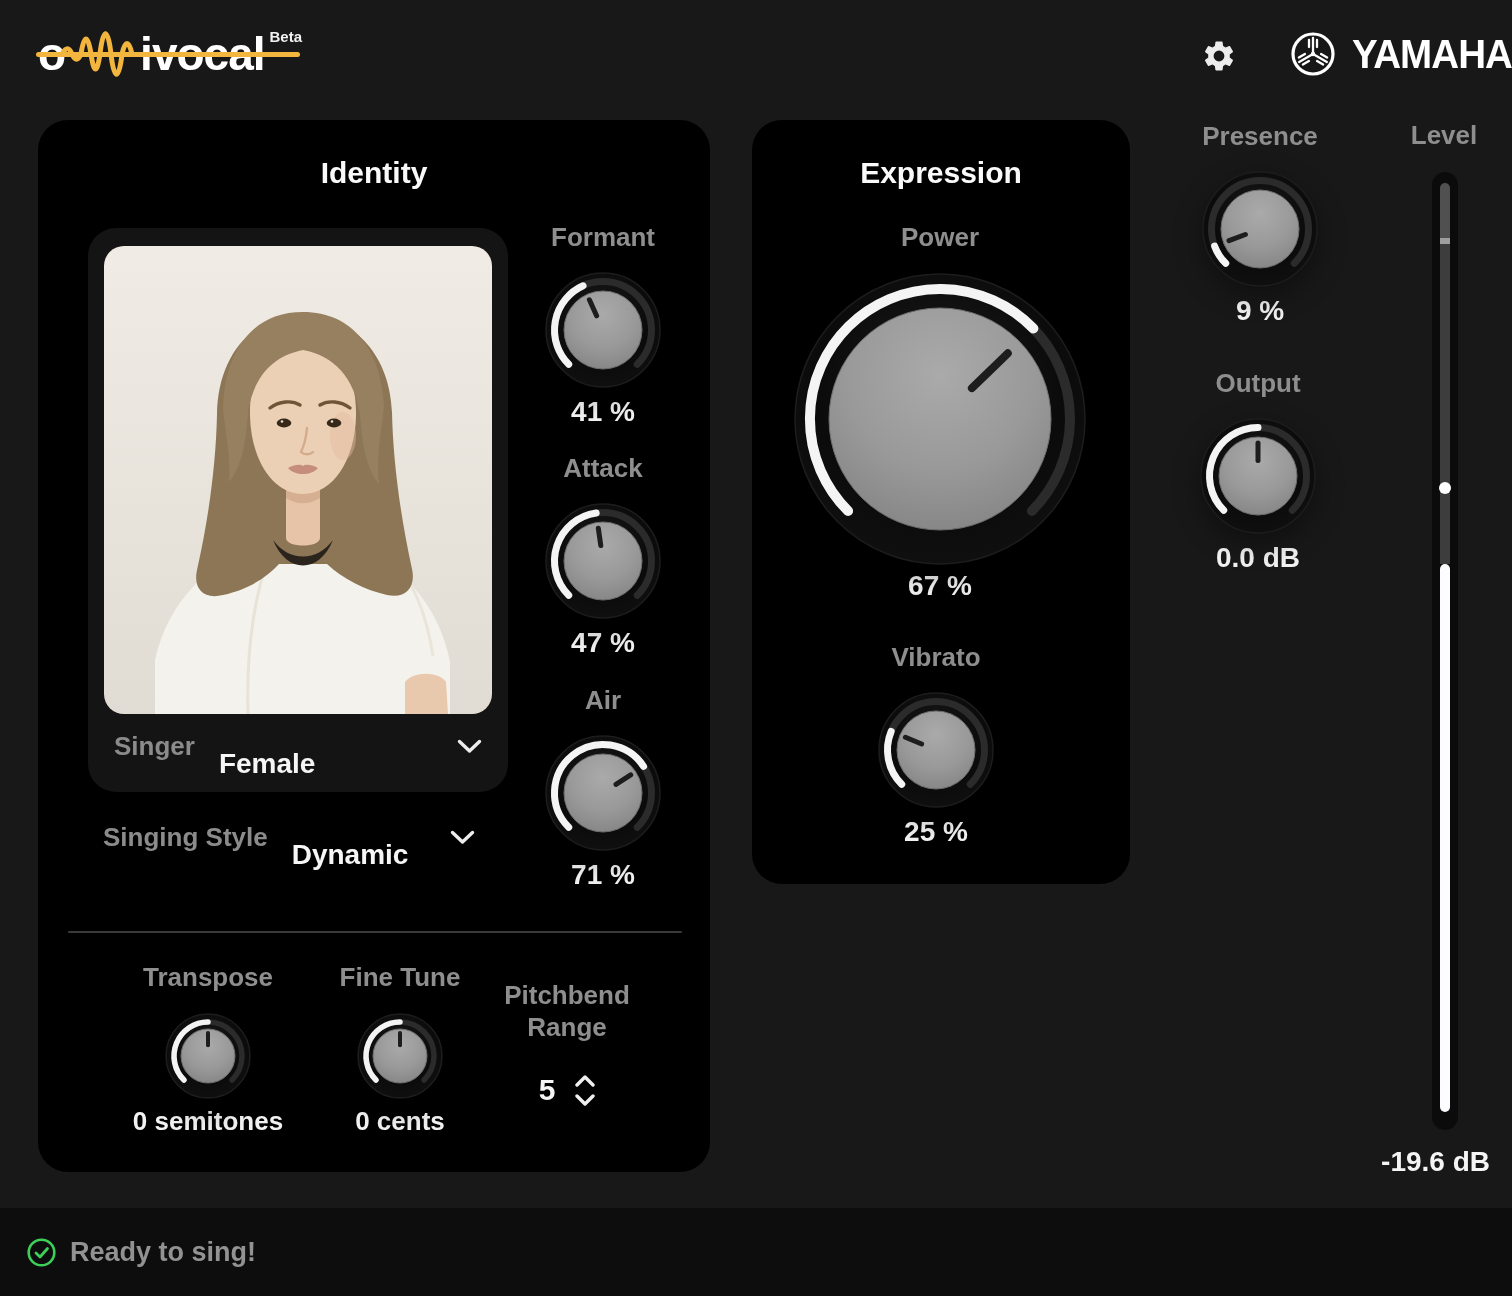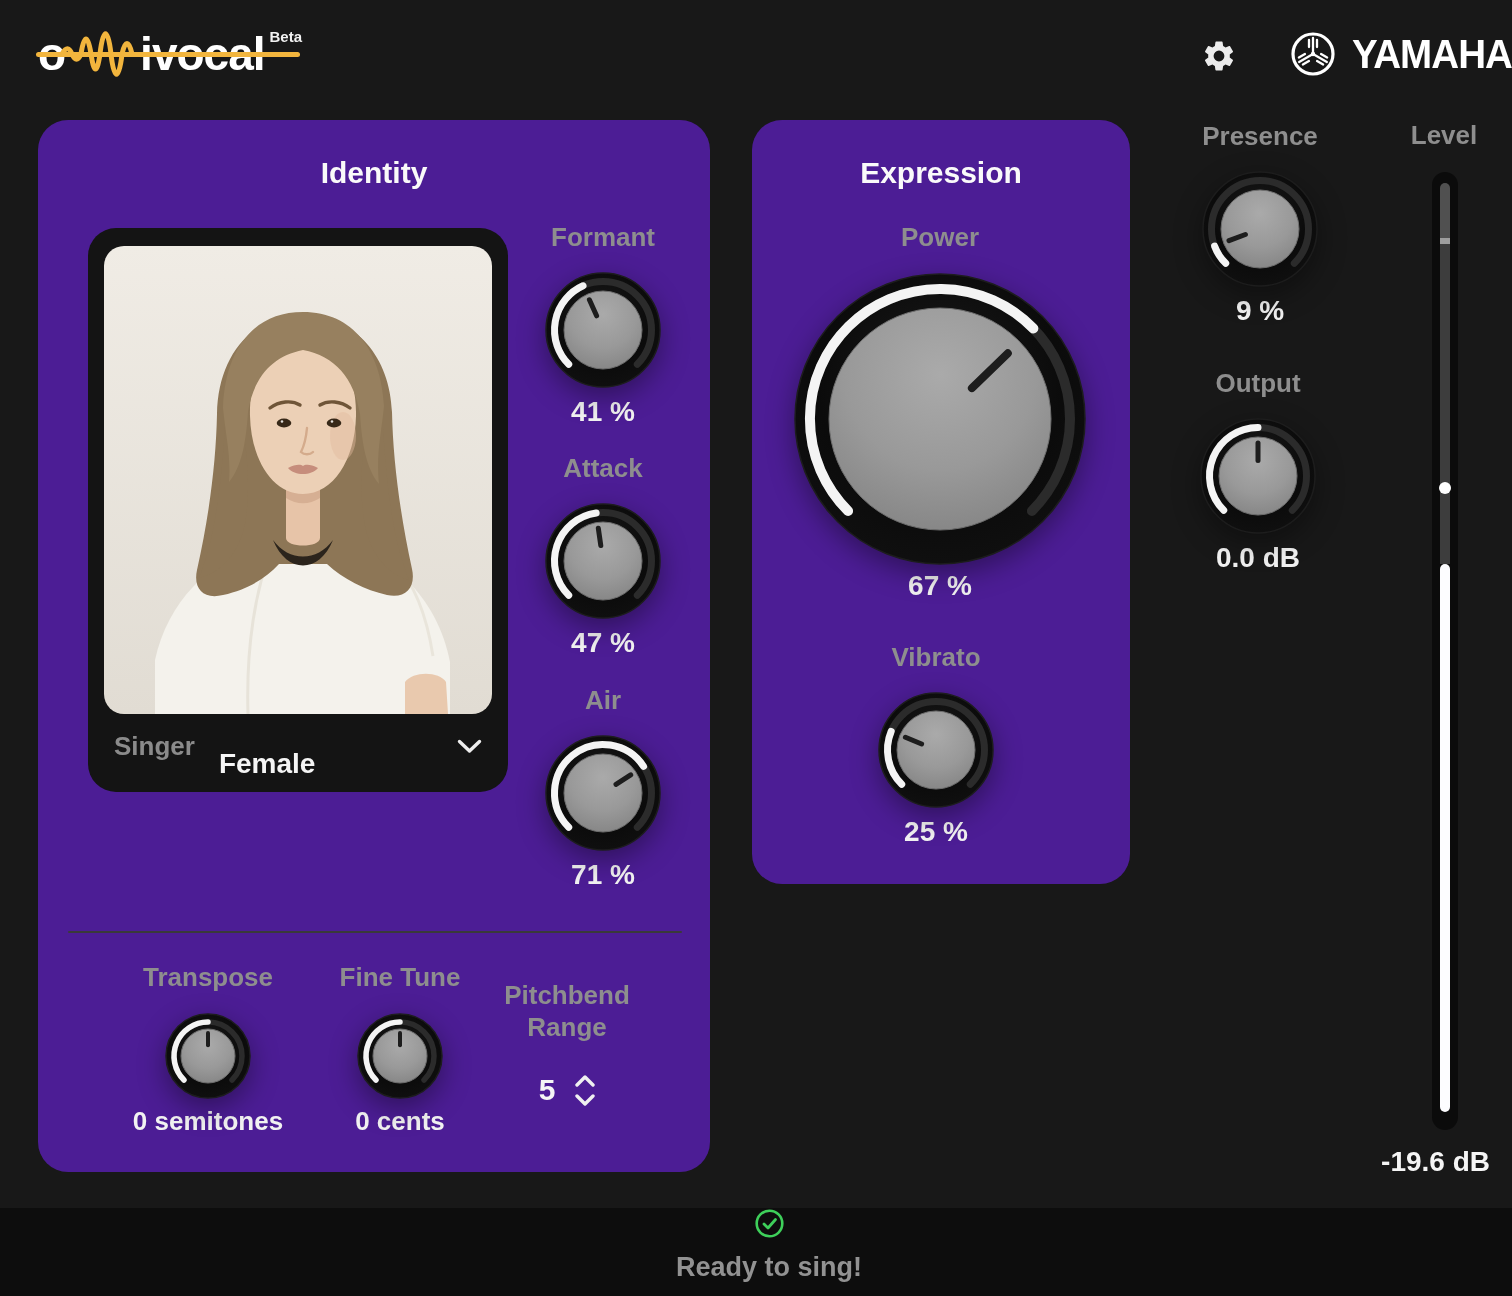--- a/index.html
+++ b/index.html
@@ -9,21 +9,21 @@
   .logo{position:absolute;left:38px;top:22px;height:64px;display:flex;align-items:center;}
   .logo-o{font-size:46px;font-weight:700;color:#fff;line-height:64px;position:relative;z-index:2;}
   .logo-wave{margin:0 -4px 0 -6px;position:relative;z-index:2;}
   .logo-rest{font-size:46px;font-weight:700;color:#fff;letter-spacing:-1px;line-height:64px;position:relative;z-index:2;}
   .logo-beta{font-size:15px;font-weight:700;color:#f2f2f2;align-self:flex-start;margin:6px 0 0 5px;position:relative;z-index:2;}
   .logo-line{position:absolute;left:-2px;top:30px;width:264px;height:5px;border-radius:3px;background:#f2b53d;z-index:3;}
   .gear-btn{position:absolute;left:1199px;top:36px;width:40px;height:40px;display:flex;align-items:center;justify-content:center;cursor:pointer;background:none;border:none;padding:0;}
   .yamaha{position:absolute;left:1290px;top:30px;height:48px;display:flex;align-items:center;gap:16px;}
   .yamaha-text{font-size:41px;font-weight:700;color:#fff;letter-spacing:-1px;transform:scaleX(.94);transform-origin:left center;}
   
-  .panel{position:absolute;background:#4c1d95;border-radius:30px;}
+  .panel{position:absolute;background:#000000;border-radius:30px;}
   #identity-panel{left:38px;top:120px;width:672px;height:1052px;}
   #expression-panel{left:752px;top:120px;width:378px;height:764px;}
   .panel-title{position:absolute;top:36px;left:0;right:0;text-align:center;font-size:30px;font-weight:700;color:#fafafa;}
   
   .photo-card{position:absolute;left:50px;top:108px;width:420px;height:564px;background:#141414;border-radius:28px;}
   .photo{position:absolute;left:16px;top:18px;width:388px;height:468px;border-radius:20px;overflow:hidden;}
   .photo svg{display:block;width:100%;height:100%;}
   .singer-row{position:absolute;left:26px;right:26px;top:486px;height:64px;display:flex;align-items:center;cursor:pointer;}
   .row-label{font-size:26px;font-weight:700;color:#8b8b8b;}
   .row-value{font-size:28px;font-weight:700;color:#f5f5f5;margin-left:24px;margin-top:36px;}
@@ -51,21 +51,21 @@
   .side-label{position:absolute;font-size:26px;font-weight:700;color:#8e8e8e;text-align:center;}
   .meter{position:absolute;left:1432px;top:172px;width:26px;height:958px;border-radius:13px;background:#0b0b0b;}
   .meter>div{position:absolute;left:8px;width:10px;}
   .meter-seg-top{top:11px;height:55px;background:#505050;border-radius:5px 5px 0 0;}
   .meter-tick{top:66px;height:6px;background:#9e9e9e;}
   .meter-seg-mid{top:72px;height:320px;background:#3d3d3d;}
   .meter-fill{top:392px;height:548px;background:#fdfdff;border-radius:5px;}
   .meter-dot{top:310px;height:12px;width:12px!important;left:7px!important;border-radius:50%;background:#ffffff;}
   .level-value{position:absolute;left:1340px;top:1146px;width:150px;text-align:right;font-size:28px;font-weight:700;color:#f5f5f5;}
   
-  .status-bar{position:absolute;left:0;top:1208px;width:100%;height:88px;background:#0d0d0d;display:flex;align-items:center;padding-left:26px;box-sizing:border-box;gap:13px;flex-direction:column;}
+  .status-bar{position:absolute;left:0;top:1208px;width:100%;height:88px;background:#0d0d0d;display:flex;align-items:center;padding-left:26px;box-sizing:border-box;gap:13px;}
   .status-text{font-size:27px;font-weight:700;color:#929292;}
 </style>
 </head>
 <body>
 
 <div id="app">
 
   <div class="logo">
     <span class="logo-o">o</span>
     <svg class="logo-wave" width="84" height="64" viewBox="0 0 84 64">
@@ -158,20 +158,29 @@
         <span class="row-label">Singer</span>
         <span class="row-value">Female</span>
         <span class="row-chevron">
           <svg width="25" height="15" viewBox="0 0 25 15">
               <polyline points="2.5,2.5 12.5,12 22.5,2.5" fill="none" stroke="#ededed" stroke-width="3.4" stroke-linecap="round" stroke-linejoin="round"></polyline>
             </svg>
         </span>
       </div>
     </div>
 
+    <div class="style-row">
+      <span class="row-label">Singing Style</span>
+      <span class="row-value">Dynamic</span>
+      <span class="row-chevron">
+        <svg width="25" height="15" viewBox="0 0 25 15">
+            <polyline points="2.5,2.5 12.5,12 22.5,2.5" fill="none" stroke="#ededed" stroke-width="3.4" stroke-linecap="round" stroke-linejoin="round"></polyline>
+          </svg>
+      </span>
+    </div>
 
     <div class="divider"></div>
 
     <div class="knob-unit small" style="left:465px;top:101px;">
       <div class="k-label">Formant</div>
       <div class="knob">
           <svg width="116" height="116" viewBox="0 0 116 116">
       <defs>
         <radialGradient id="bz1" cx="50%" cy="38%" r="70%">
           <stop offset="0%" stop-color="#1b1b1b"></stop>

